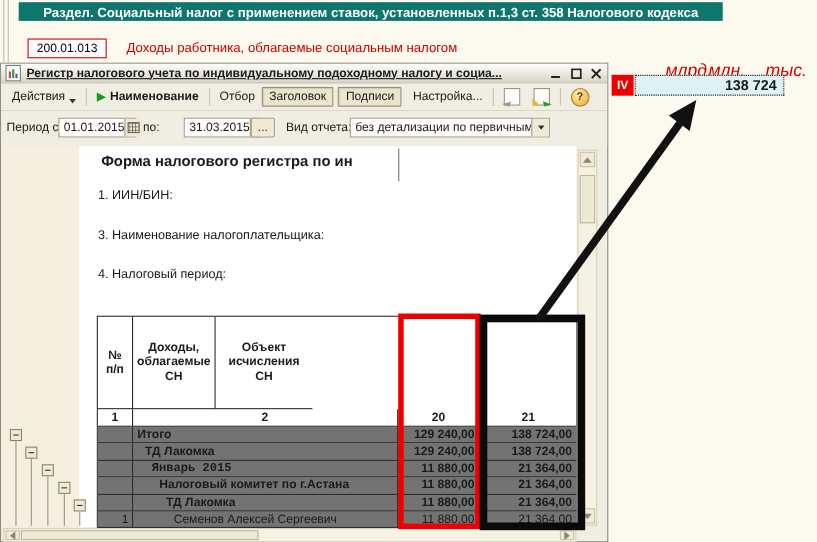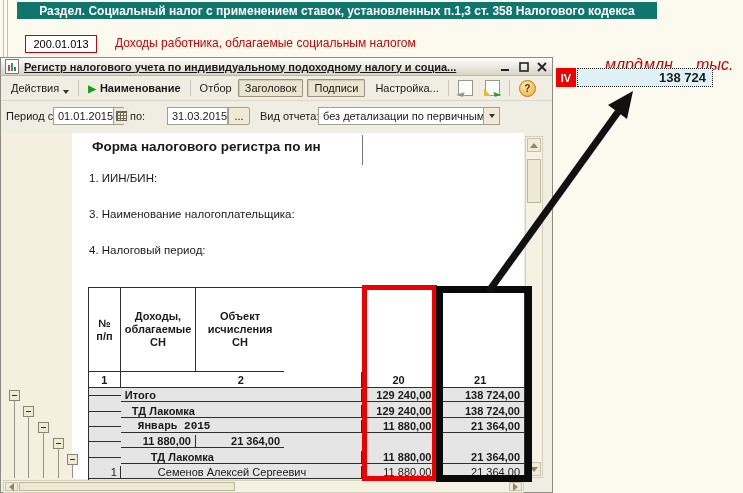--- a/index.html
+++ b/index.html
@@ -74,21 +74,21 @@
   .tcell{box-sizing:border-box;border-right:1px solid #2e2e2e;border-bottom:1px solid #2e2e2e;overflow:hidden;display:flex;align-items:center;}
   .tcell:last-child{border-right:none;}
   .c-num{width:32px;justify-content:center;}
   .c-name{width:242px;}
   .c-inc{width:75px;justify-content:flex-end;padding-right:4px;}
   .c-obj{width:88px;justify-content:flex-end;padding-right:4px;}
   .hdr{height:84px;}
   .hdr .tcell{justify-content:center;text-align:center;font-weight:bold;white-space:pre-line;line-height:13px;}
   .numrow{height:16px;}
   .numrow .tcell{justify-content:center;font-weight:bold;}
-  .drow{height:15.4px;background:#e5e5e5;align-items:center;}
+  .drow{height:15.4px;background:#737373;}
   .drow .tcell{font-size:11px;}
   .drow.b{font-weight:bold;}
   .ind0{padding-left:4px;} .ind1{padding-left:11px;} .ind2{padding-left:17px;font-family:Liberation Mono, monospace;}
   .ind3{padding-left:24px;} .ind4{padding-left:30px;} .ind5{padding-left:37px;}
 
   
   #red-box{position:absolute;left:362px;top:285px;width:75px;height:196px;border:5px solid #ee0000;box-sizing:border-box;z-index:20;pointer-events:none;}
   #black-box{position:absolute;left:436px;top:286px;width:96px;height:196px;border:7px solid #0a0a0a;box-sizing:border-box;z-index:21;pointer-events:none;}
 
   
@@ -255,20 +255,21 @@
       <div class="tcell c-obj">138 724,00</div>
     </div>
     <div class="trow drow b">
       <div class="tcell c-num"></div>
       <div class="tcell c-name ind2">Январь 2015</div>
       <div class="tcell c-inc">11 880,00</div>
       <div class="tcell c-obj">21 364,00</div>
     </div>
     <div class="trow drow b">
       <div class="tcell c-num"></div>
+      <div class="tcell c-name ind3">Налоговый комитет по г.Астана</div>
       <div class="tcell c-inc">11 880,00</div>
       <div class="tcell c-obj">21 364,00</div>
     </div>
     <div class="trow drow b">
       <div class="tcell c-num"></div>
       <div class="tcell c-name ind4">ТД Лакомка</div>
       <div class="tcell c-inc">11 880,00</div>
       <div class="tcell c-obj">21 364,00</div>
     </div>
     <div class="trow drow">

